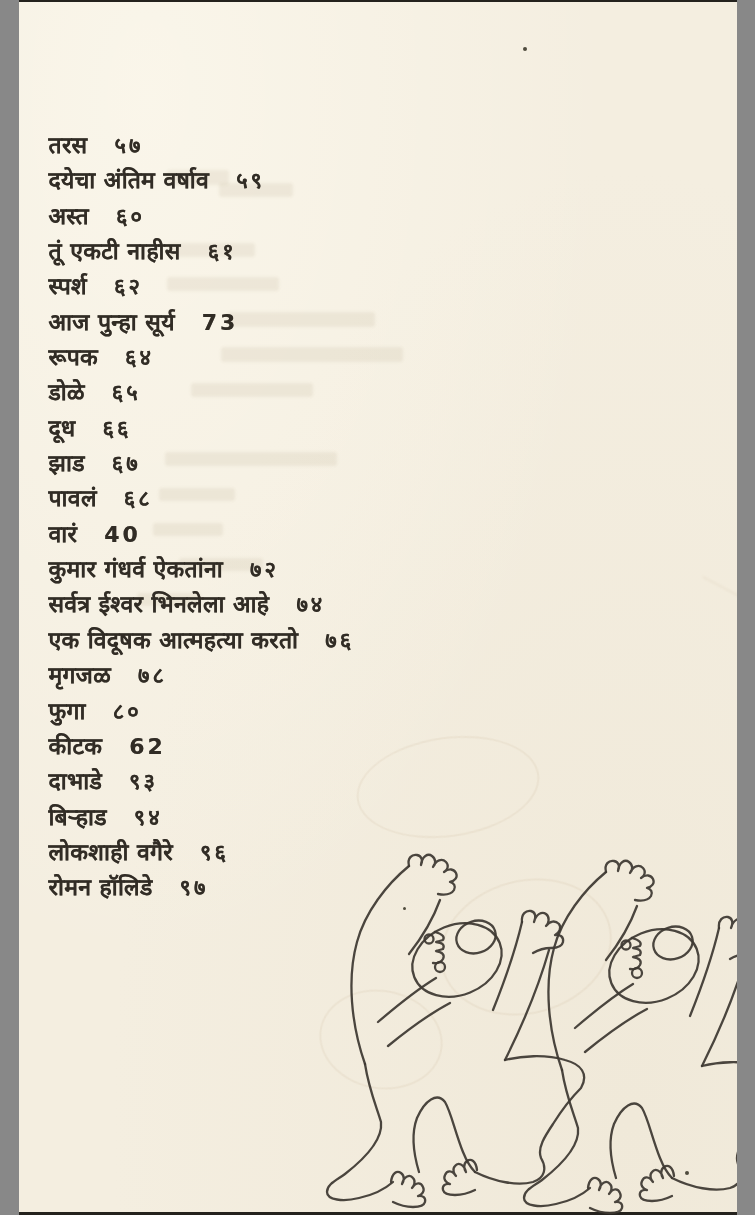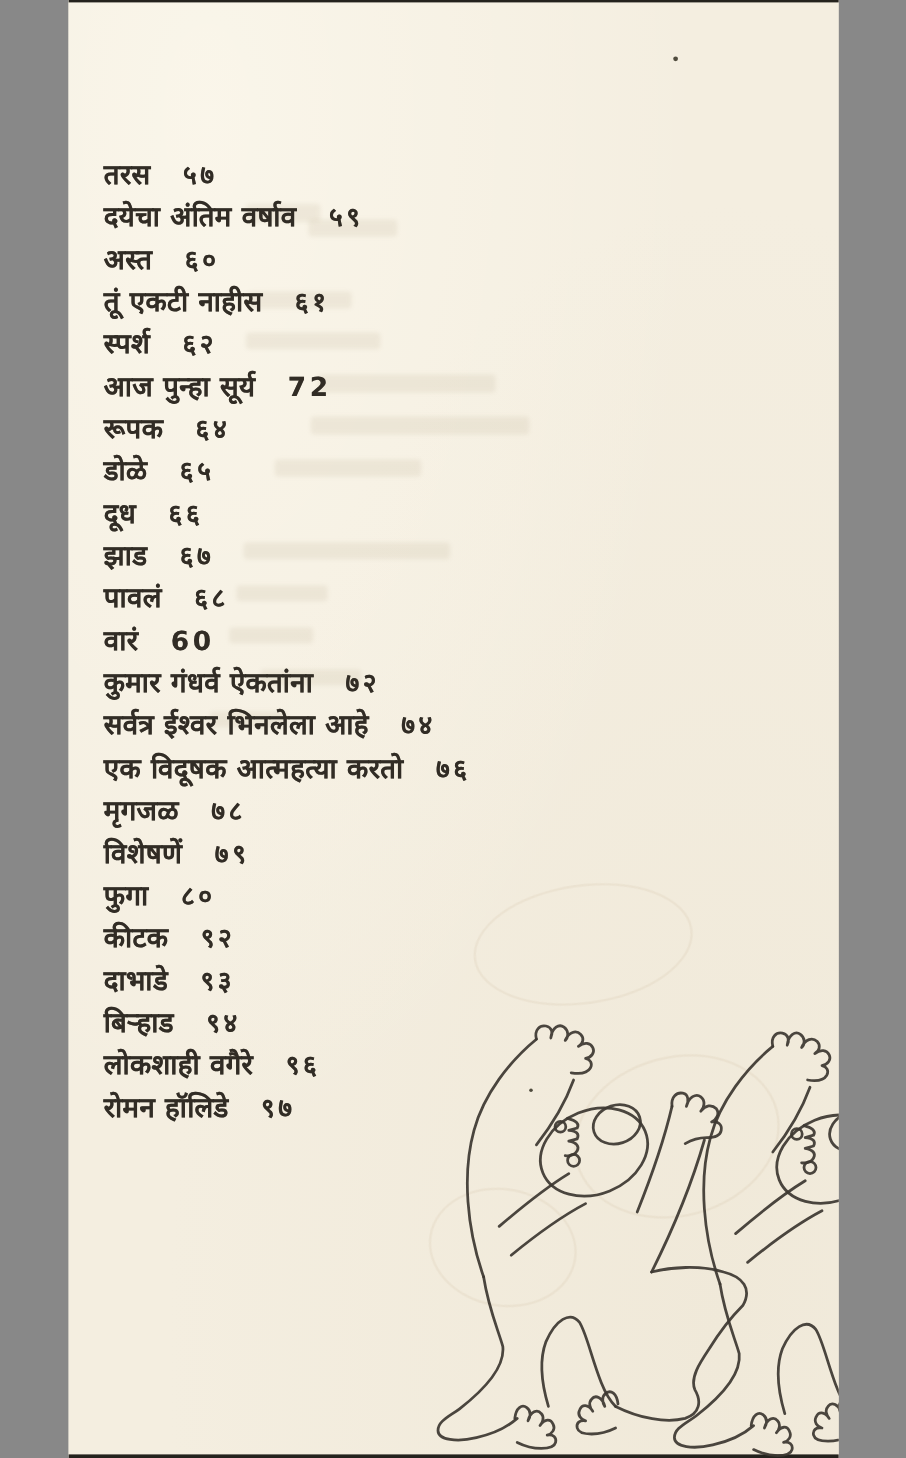--- a/index.html
+++ b/index.html
@@ -1,18 +1,18 @@
 <!DOCTYPE html>
 <html><head>
 <meta charset="utf-8">
 <style>
   html,body{margin:0;padding:0;background:#888;}
   .sheet{
     position:relative;
-    width:642px;height:1215px;
+    width:718px;height:1215px;
     margin:0 auto;
     overflow:hidden;
     background:
       radial-gradient(ellipse at 18% 8%, rgba(255,252,242,.55) 0%, rgba(255,252,242,0) 55%),
       radial-gradient(ellipse at 85% 92%, rgba(236,228,210,.5) 0%, rgba(236,228,210,0) 60%),
       #f4eee0;
     font-family:"DejaVu Sans","Liberation Sans",sans-serif;
   }
   .scan-edge{position:absolute;left:0;right:0;background:#24221d;}
   .scan-edge.top{top:0;height:2px;}
@@ -68,34 +68,33 @@
   <div class="ghost-arc" style="left:420px;top:880px;width:170px;height:130px;transform:rotate(-15deg);"></div>
   <div class="ghost-arc" style="left:300px;top:990px;width:120px;height:95px;transform:rotate(10deg);"></div>
   <div class="ghost-line" style="left:678px;top:598px;width:95px;height:2px;transform:rotate(28deg);"></div>
 
   <div class="toc" id="toc-list">
       <div class="toc-row"><span class="toc-title">तरस</span><span class="toc-page">५७</span></div>
       <div class="toc-row"><span class="toc-title">दयेचा अंतिम वर्षाव</span><span class="toc-page">५९</span></div>
       <div class="toc-row"><span class="toc-title">अस्त</span><span class="toc-page">६०</span></div>
       <div class="toc-row"><span class="toc-title">तूं एकटी नाहीस</span><span class="toc-page">६१</span></div>
       <div class="toc-row"><span class="toc-title">स्पर्श</span><span class="toc-page">६२</span></div>
-      <div class="toc-row"><span class="toc-title">आज पुन्हा सूर्य</span><span class="toc-page">72</span></div>
+      <div class="toc-row"><span class="toc-title">आज पुन्हा सूर्य</span><span class="toc-page">73</span></div>
       <div class="toc-row"><span class="toc-title">रूपक</span><span class="toc-page">६४</span></div>
       <div class="toc-row"><span class="toc-title">डोळे</span><span class="toc-page">६५</span></div>
       <div class="toc-row"><span class="toc-title">दूध</span><span class="toc-page">६६</span></div>
       <div class="toc-row"><span class="toc-title">झाड</span><span class="toc-page">६७</span></div>
       <div class="toc-row"><span class="toc-title">पावलं</span><span class="toc-page">६८</span></div>
-      <div class="toc-row"><span class="toc-title">वारं</span><span class="toc-page">60</span></div>
+      <div class="toc-row"><span class="toc-title">वारं</span><span class="toc-page">40</span></div>
       <div class="toc-row"><span class="toc-title">कुमार गंधर्व ऐकतांना</span><span class="toc-page">७२</span></div>
       <div class="toc-row"><span class="toc-title">सर्वत्र ईश्वर भिनलेला आहे</span><span class="toc-page">७४</span></div>
       <div class="toc-row"><span class="toc-title">एक विदूषक आत्महत्या करतो</span><span class="toc-page">७६</span></div>
       <div class="toc-row"><span class="toc-title">मृगजळ</span><span class="toc-page">७८</span></div>
-      <div class="toc-row"><span class="toc-title">विशेषणें</span><span class="toc-page">७९</span></div>
       <div class="toc-row"><span class="toc-title">फुगा</span><span class="toc-page">८०</span></div>
-      <div class="toc-row"><span class="toc-title">कीटक</span><span class="toc-page">९२</span></div>
+      <div class="toc-row"><span class="toc-title">कीटक</span><span class="toc-page">62</span></div>
       <div class="toc-row"><span class="toc-title">दाभाडे</span><span class="toc-page">९३</span></div>
       <div class="toc-row"><span class="toc-title">बिऱ्हाड</span><span class="toc-page">९४</span></div>
       <div class="toc-row"><span class="toc-title">लोकशाही वगैरे</span><span class="toc-page">९६</span></div>
       <div class="toc-row"><span class="toc-title">रोमन हॉलिडे</span><span class="toc-page">९७</span></div>
     </div>
 
   <svg class="figure-svg" width="475" height="395" viewBox="0 0 475 395" role="img" aria-label="two dancing figures line drawing">
     <g id="dancer">
 
       <path d="M66,244 C52,204 48,158 58,122 C66,92 88,64 110,46"></path>

